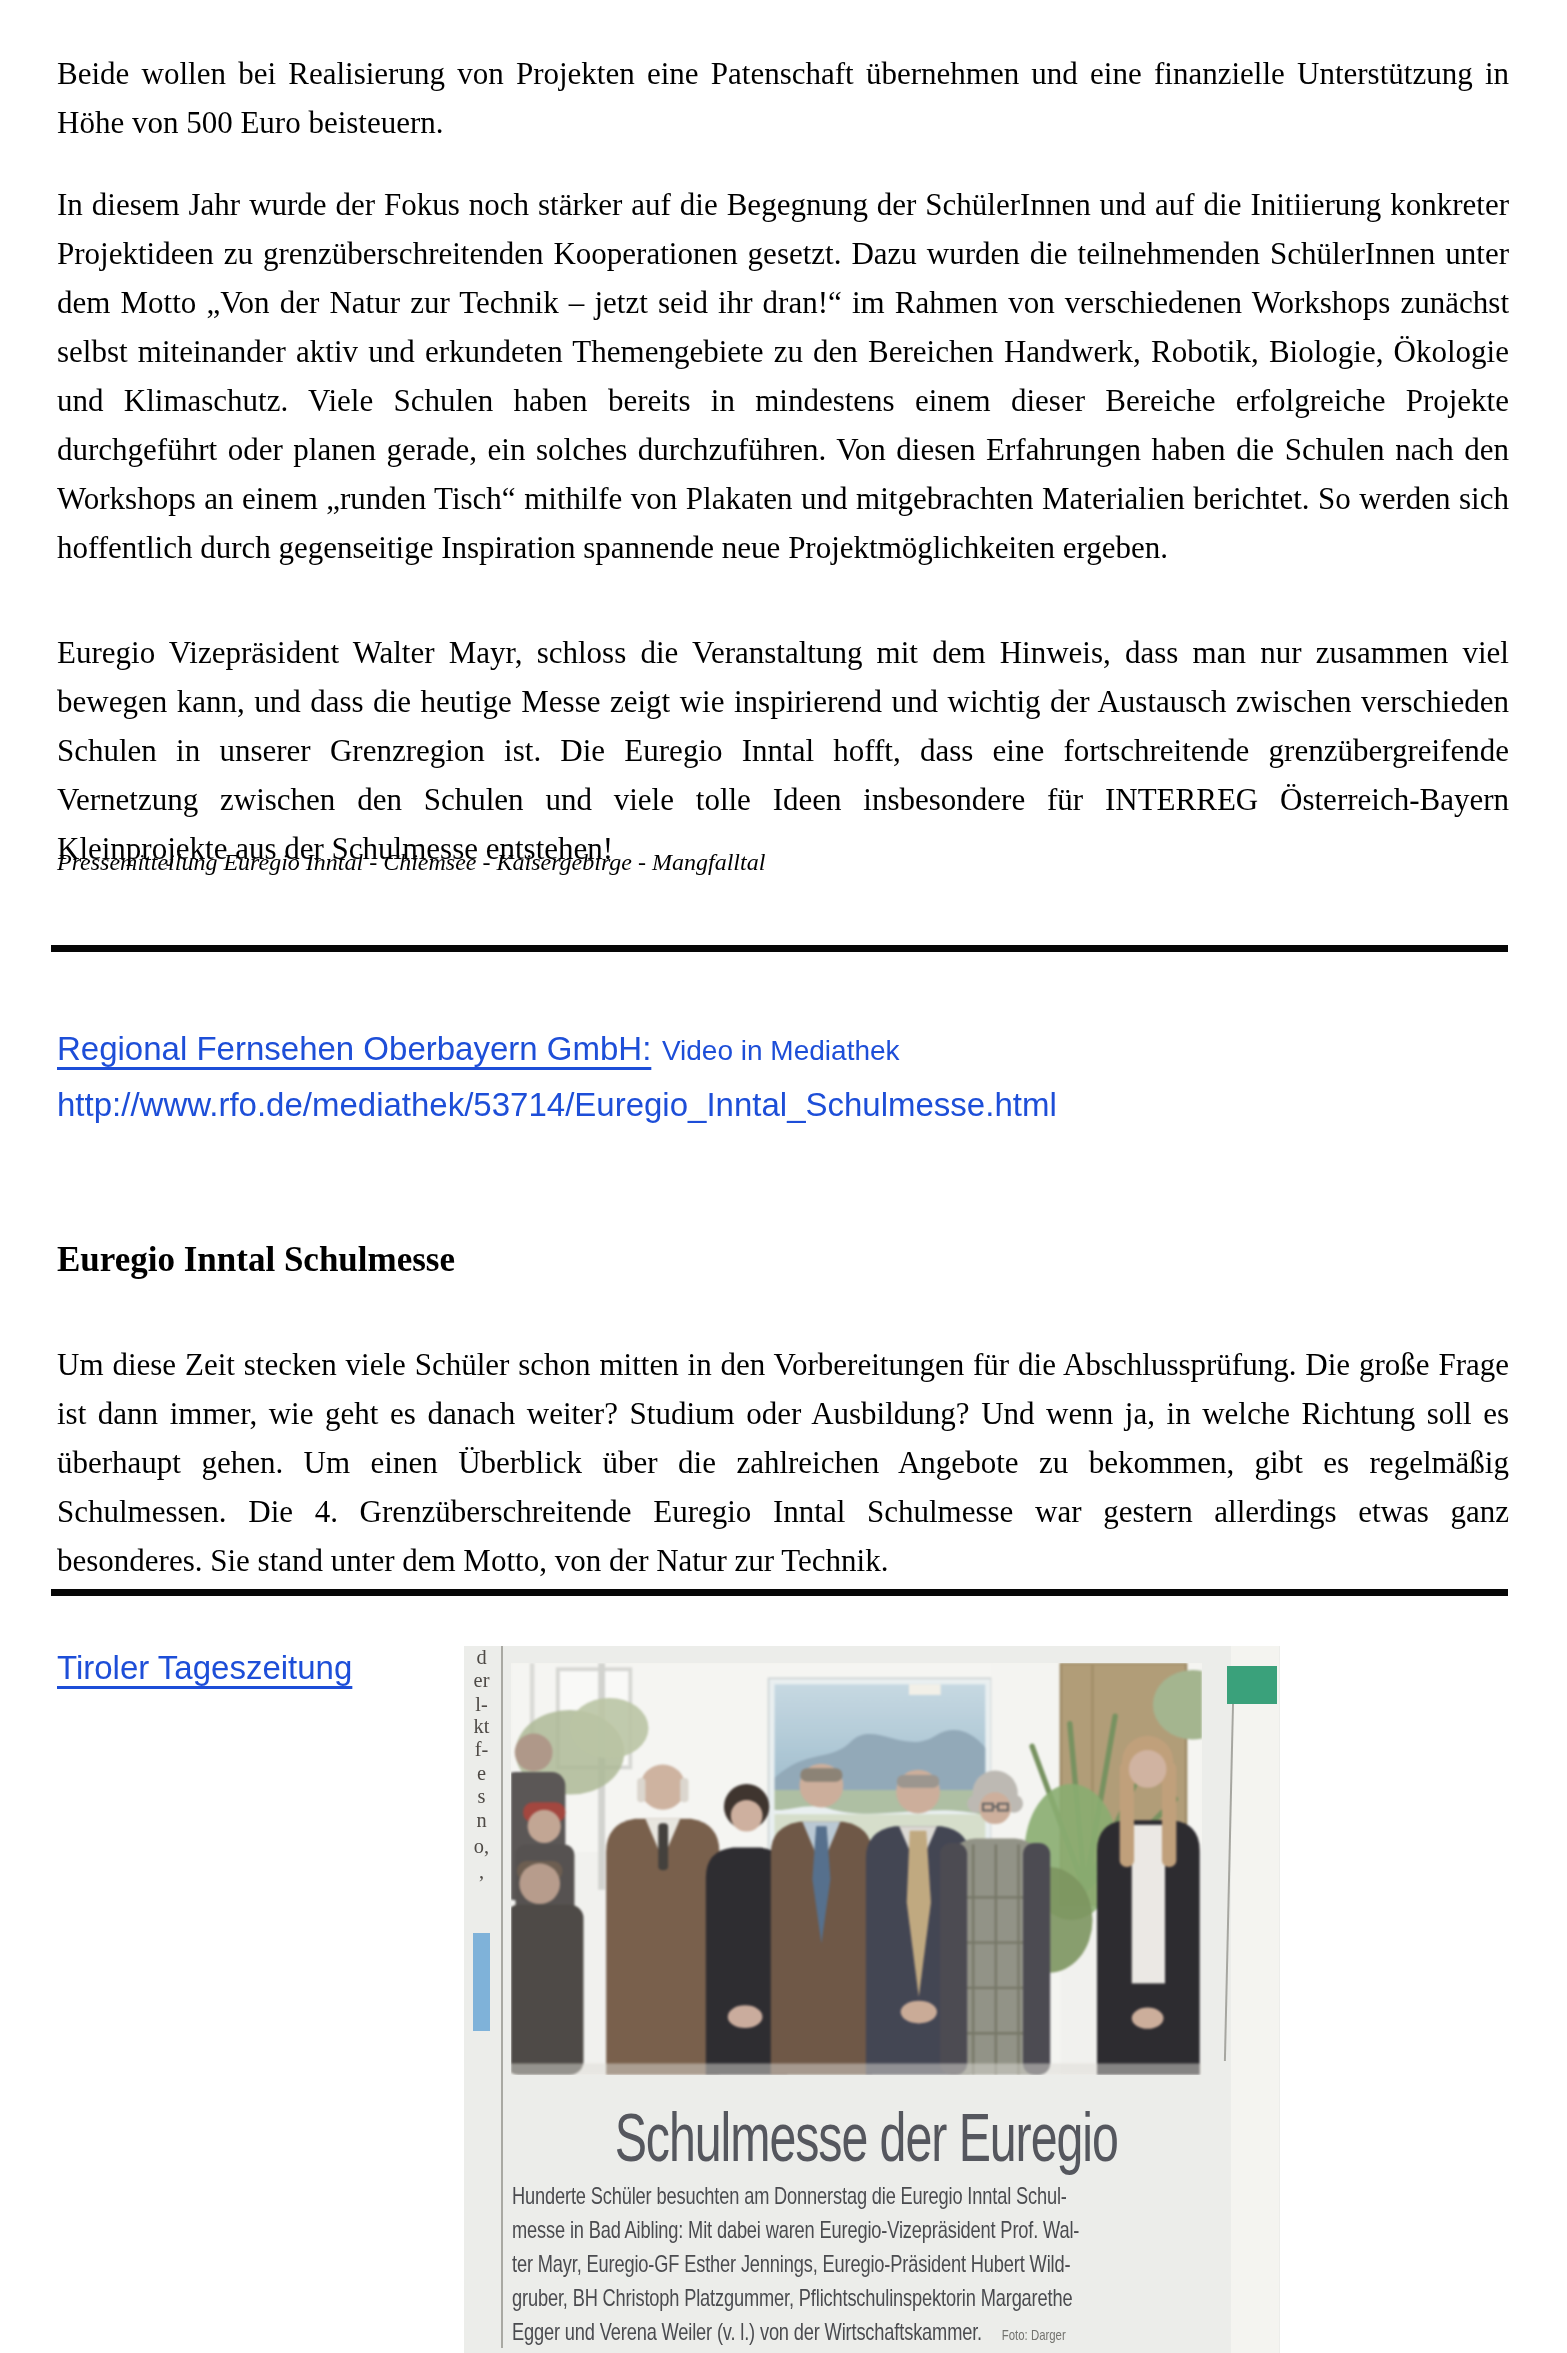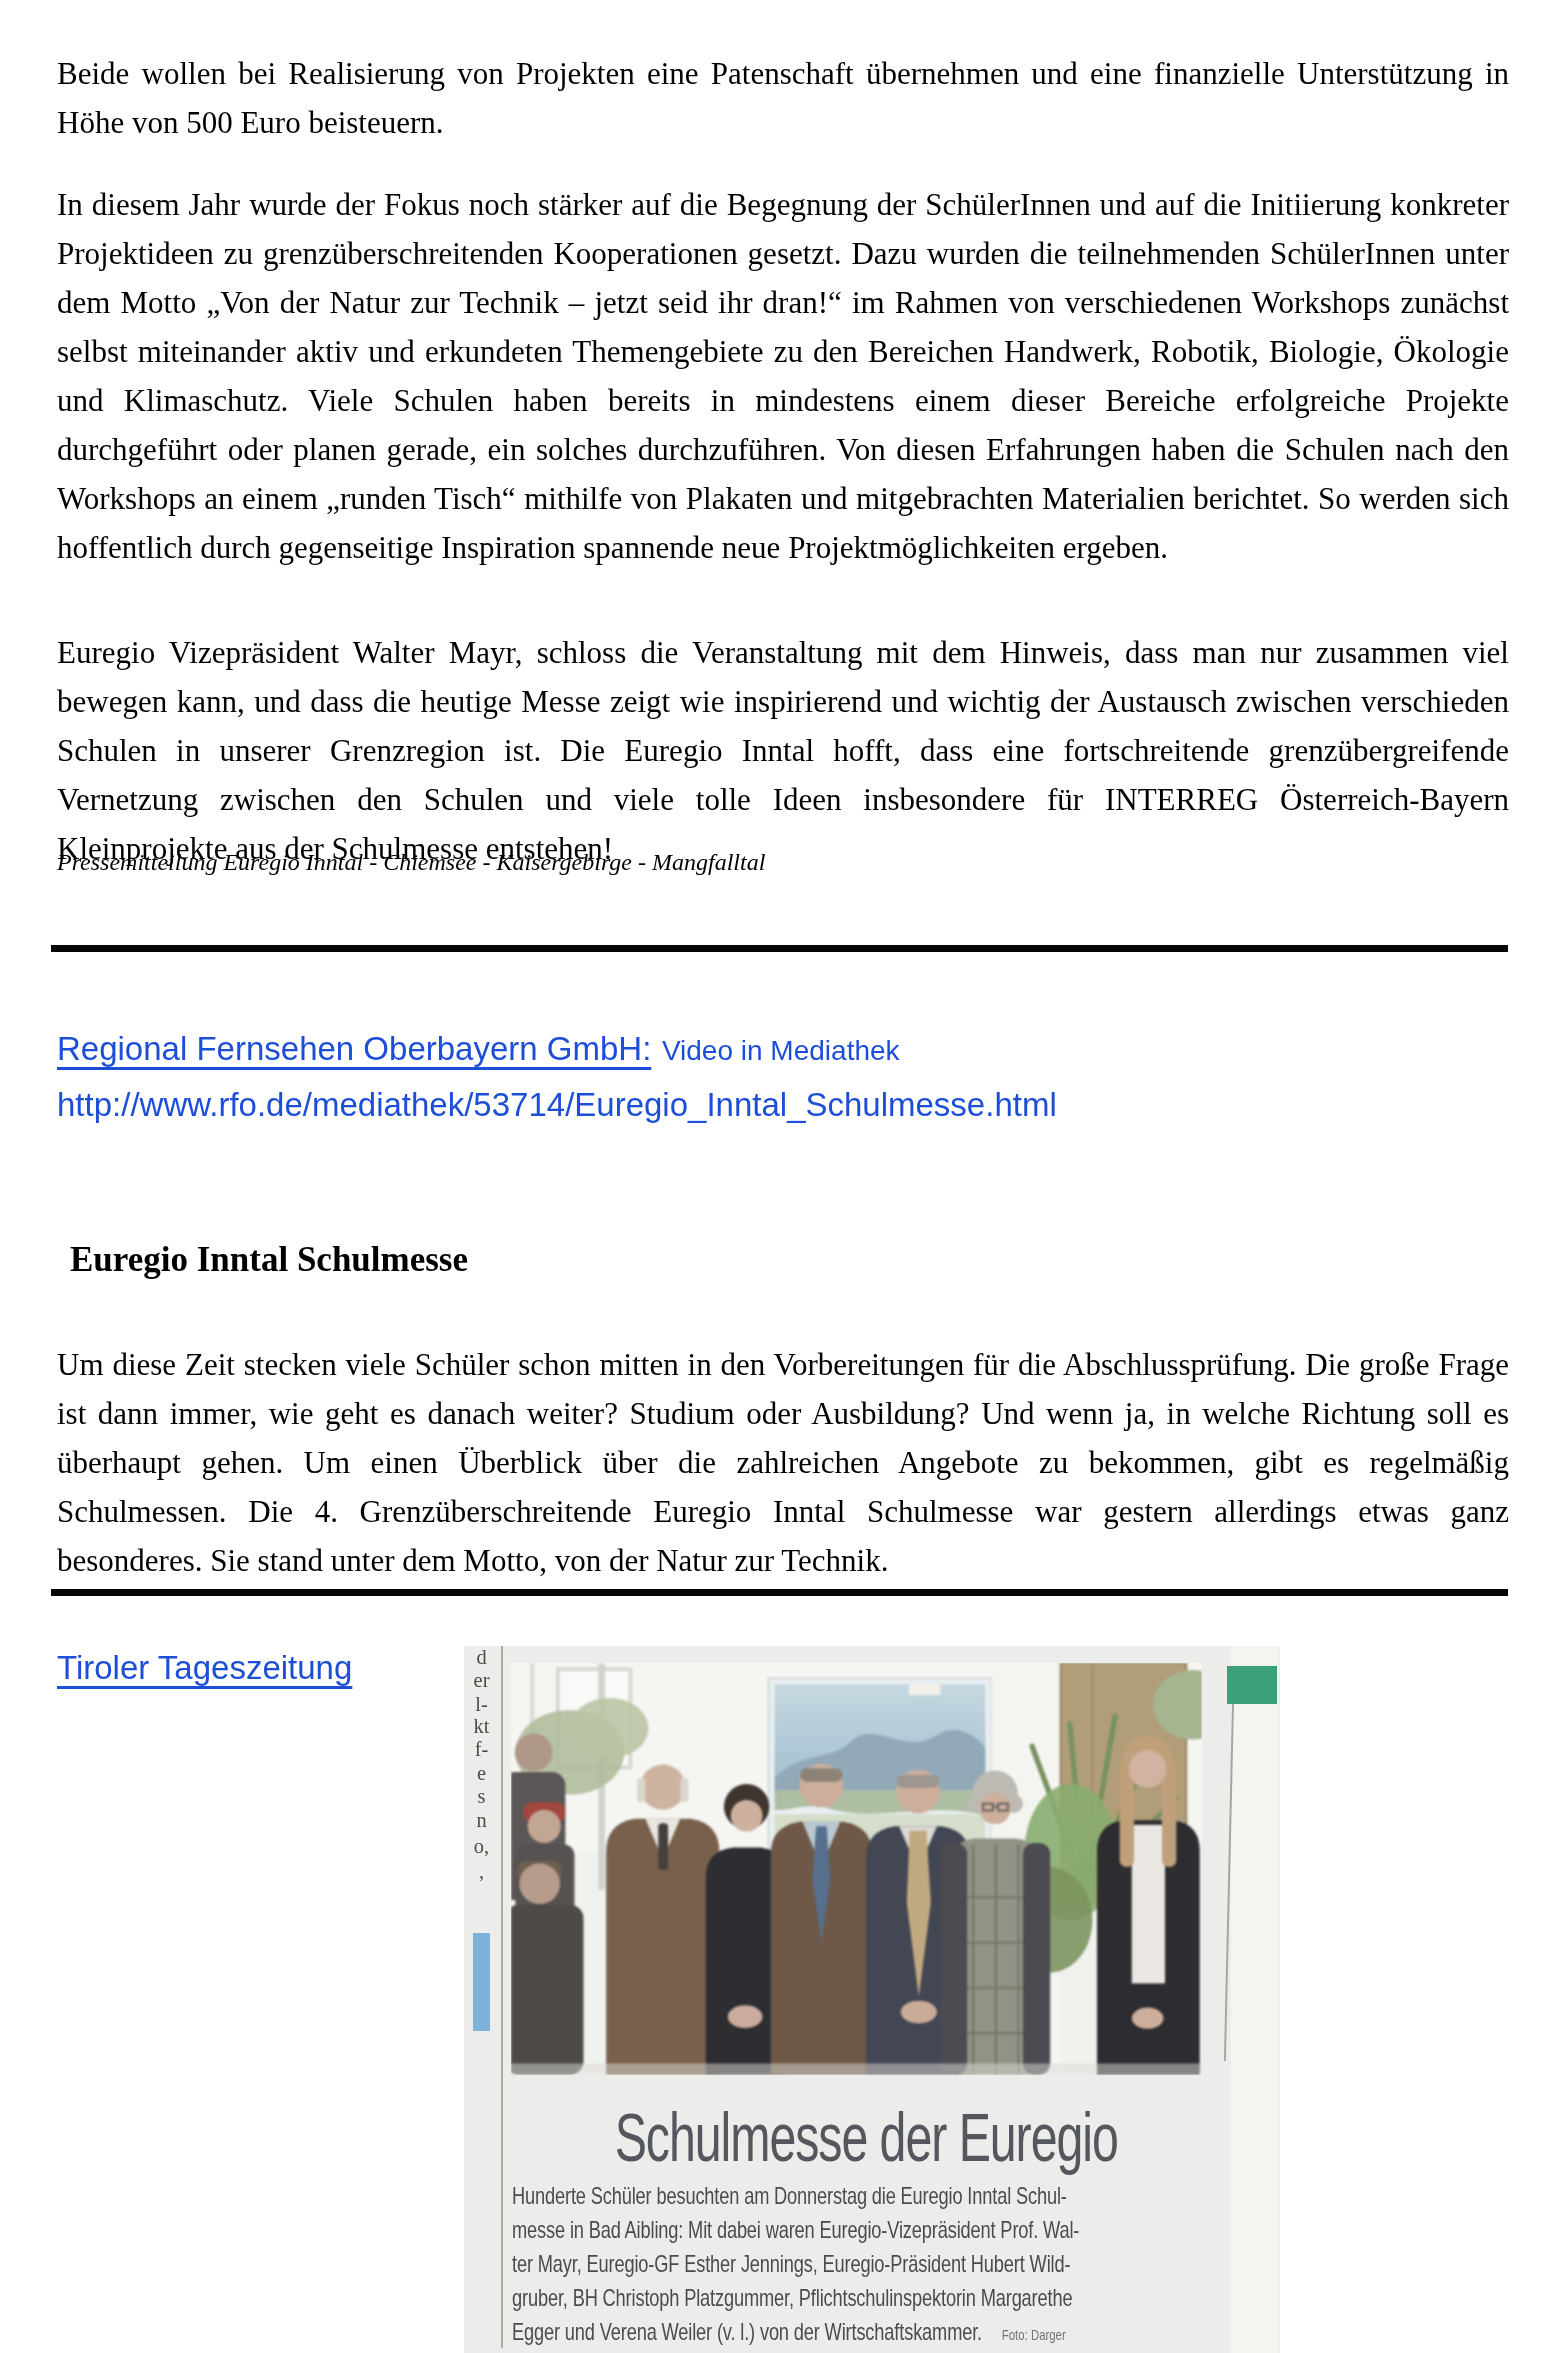--- a/index.html
+++ b/index.html
@@ -33,21 +33,21 @@
     font-size:33px;text-decoration:underline;
     text-decoration-thickness:3px;text-underline-offset:6.8px;cursor:pointer;
   }
   .rfo-suffix{font-size:28px;margin-left:10.6px;}
   #url-line{top:1086px}
   .url-link{
     font-size:33px;
     text-decoration-thickness:3px;text-underline-offset:6.8px;cursor:pointer;
   }
   .h2{
-    position:absolute;left:70px;top:1211px;
+    position:absolute;left:57px;top:1211px;
     font-size:35px;font-weight:bold;
   }
   #tiroler-line{top:1649px}
   .tiroler-link{
     font-size:33px;text-decoration:underline;
     text-decoration-thickness:3px;text-underline-offset:6.8px;cursor:pointer;
   }
 
   
   .clipping{

